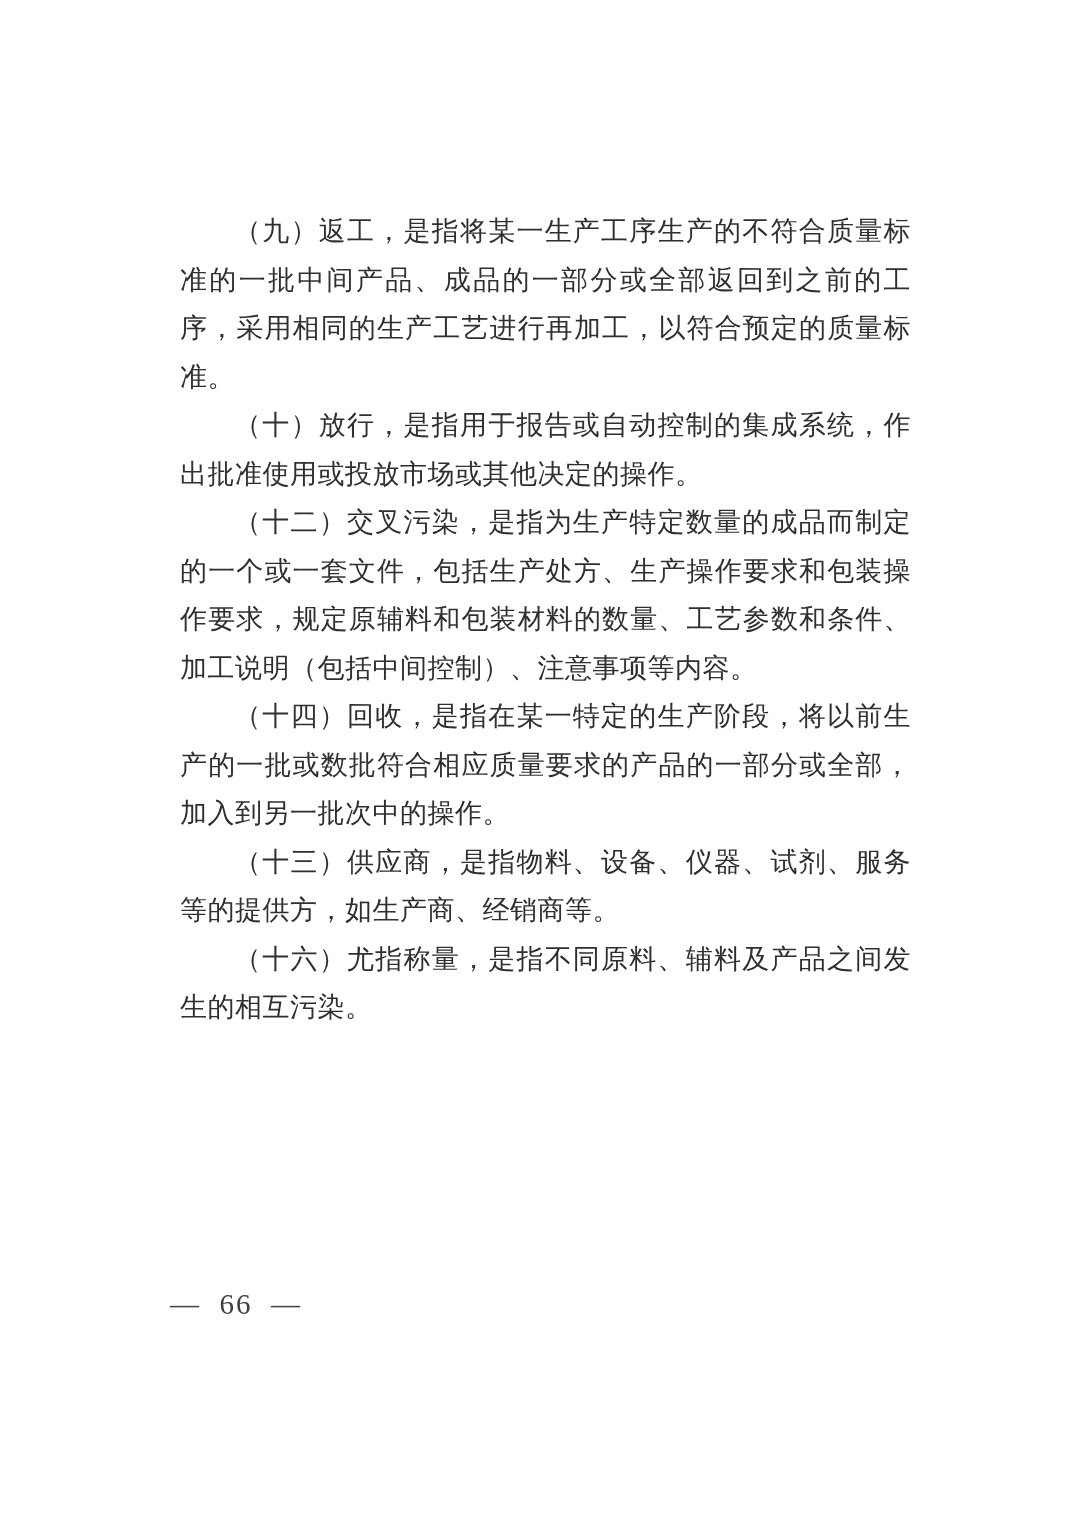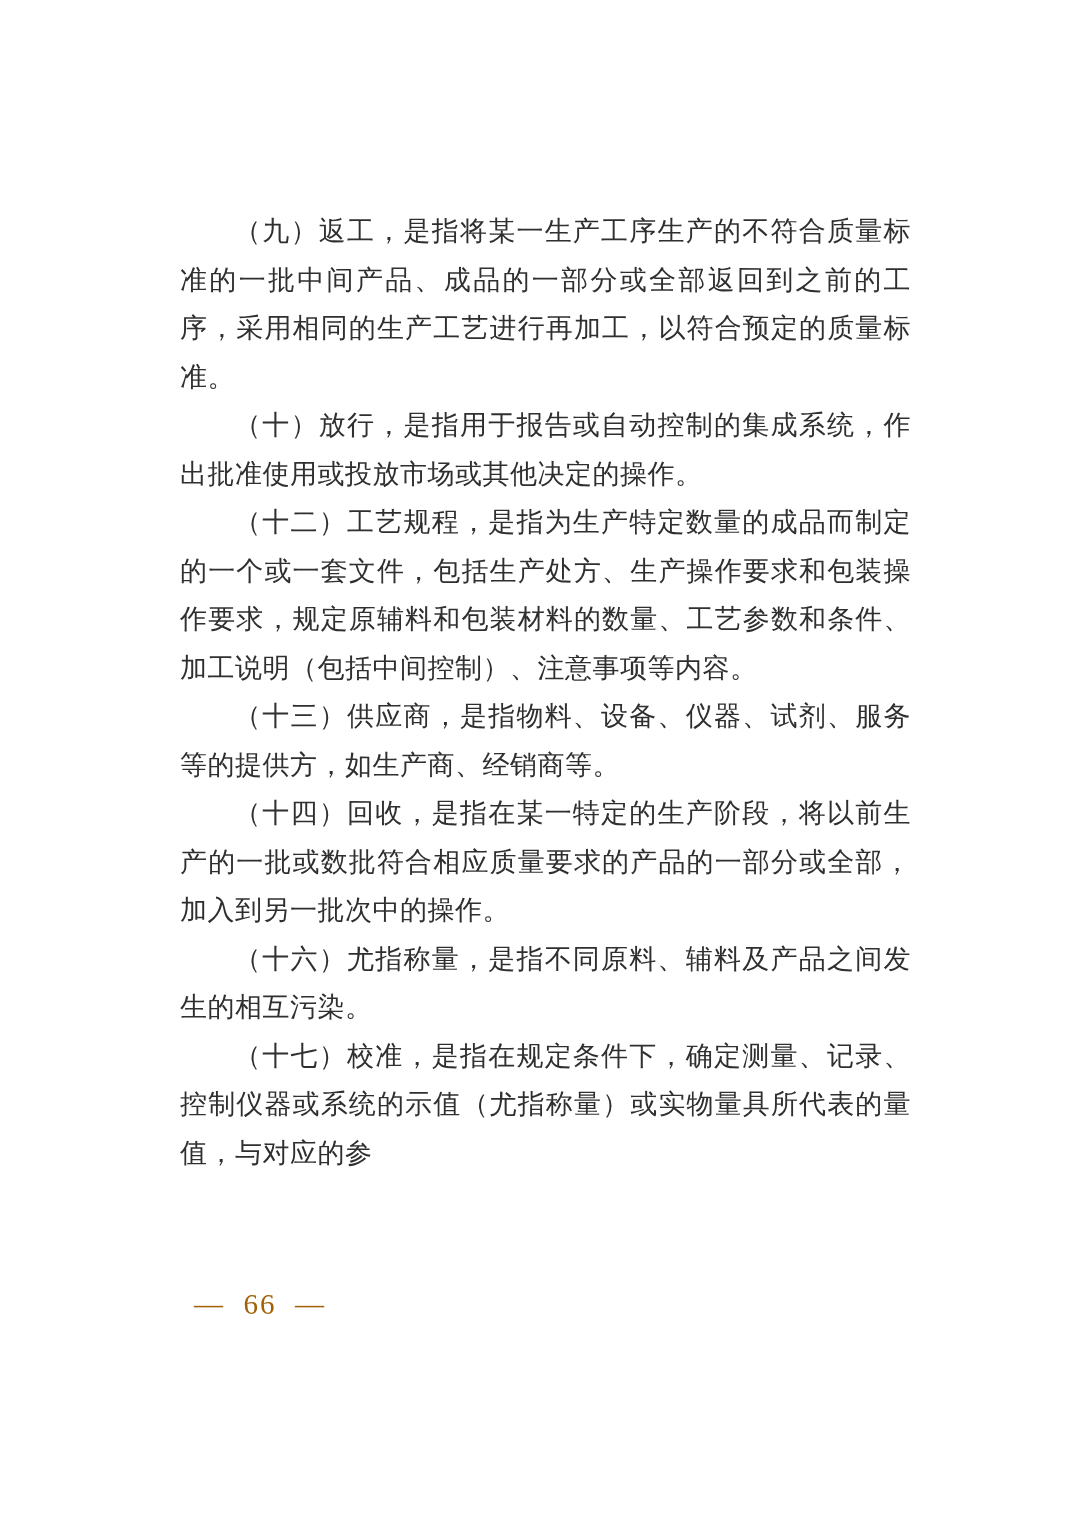--- a/index.html
+++ b/index.html
@@ -32,38 +32,37 @@
       text-justify: inter-character;
       letter-spacing: 0.5px;
     }
     .content p {
       margin: 0;
       padding: 0;
       text-indent: 2em;
     }
     .page-footer {
       position: absolute;
-      left: 194px;
+      left: 170px;
       top: 1288px;
       font-size: 29px;
-      color: #a16207;
+      color: #404040;
       letter-spacing: 2px;
       white-space: pre;
     }
   </style>
 </head>
 <body>
 
 <div class="page">
 
   <div class="content">
     <p>（九）返工，是指将某一生产工序生产的不符合质量标准的一批中间产品、成品的一部分或全部返回到之前的工序，采用相同的生产工艺进行再加工，以符合预定的质量标准。</p>
     <p>（十）放行，是指用于报告或自动控制的集成系统，作出批准使用或投放市场或其他决定的操作。</p>
-    <p>（十二）工艺规程，是指为生产特定数量的成品而制定的一个或一套文件，包括生产处方、生产操作要求和包装操作要求，规定原辅料和包装材料的数量、工艺参数和条件、加工说明（包括中间控制）、注意事项等内容。</p>
+    <p>（十二）交叉污染，是指为生产特定数量的成品而制定的一个或一套文件，包括生产处方、生产操作要求和包装操作要求，规定原辅料和包装材料的数量、工艺参数和条件、加工说明（包括中间控制）、注意事项等内容。</p>
+    <p>（十四）回收，是指在某一特定的生产阶段，将以前生产的一批或数批符合相应质量要求的产品的一部分或全部，加入到另一批次中的操作。</p>
     <p>（十三）供应商，是指物料、设备、仪器、试剂、服务等的提供方，如生产商、经销商等。</p>
-    <p>（十四）回收，是指在某一特定的生产阶段，将以前生产的一批或数批符合相应质量要求的产品的一部分或全部，加入到另一批次中的操作。</p>
     <p>（十六）尤指称量，是指不同原料、辅料及产品之间发生的相互污染。</p>
-    <p>（十七）校准，是指在规定条件下，确定测量、记录、控制仪器或系统的示值（尤指称量）或实物量具所代表的量值，与对应的参</p>
   </div>
 
   <div class="page-footer">—  66  —</div>
 
 </div>
 
 </body></html>

